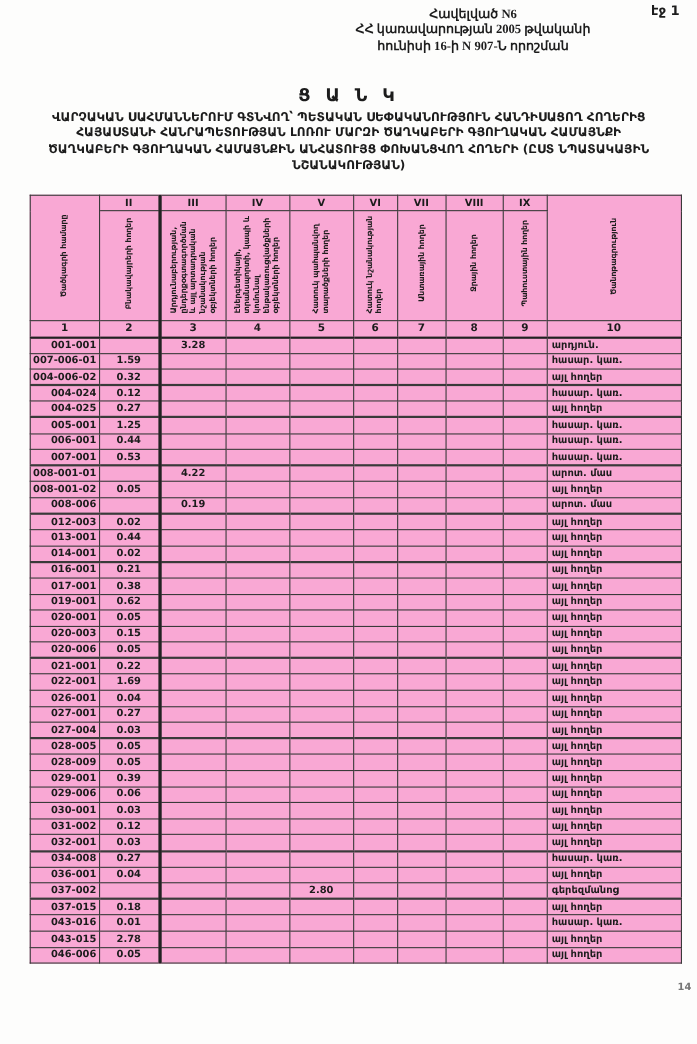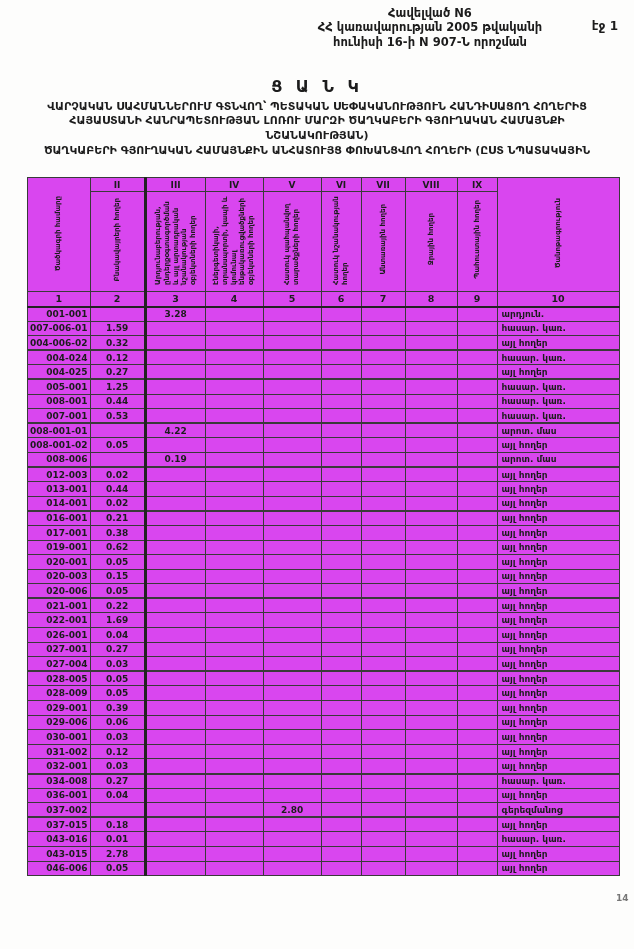--- a/index.html
+++ b/index.html
@@ -9,36 +9,36 @@
     width: 634px; height: 949px;
     margin: 0 auto;
     background: #fdfdfc;
     overflow: hidden;
     font-family: "DejaVu Sans", sans-serif;
     color: #1c1c1c;
     font-weight: bold;
   }
   .page-label {
     position: absolute; top: 3px; right: 16px;
-    font-size: 12px; font-weight: bold; margin-top: 16px;
+    font-size: 12px; font-weight: bold;
   }
   .doc-header {
     position: absolute; top: 6px; left: 230px; width: 400px;
-    text-align: center; font-size: 11.5px; line-height: 1.25;
+    text-align: center; font-size: 11.5px; line-height: 1.25; font-family: Liberation Serif, serif;
   }
   .doc-title-block {
     position: absolute; top: 76px; left: 10px; width: 614px;
     text-align: center; font-size: 11px; line-height: 1.35;
   }
   .doc-title-main { font-size: 16px; letter-spacing: 4px; margin-bottom: 2px; }
   table.land-table {
     position: absolute; top: 177px; left: 27px;
     border-collapse: collapse;
     table-layout: fixed;
-    background: #d946ef;
+    background: #f9a8d4;
   }
   table.land-table th, table.land-table td {
     border: 1px solid #3a3a3a;
     font-weight: bold;
     overflow: hidden;
   }
   tr.romans th { height: 14px; font-size: 9px; text-align: center; font-weight: bold; }
   tr.rot th { height: 97px; vertical-align: middle; text-align: center; padding: 2px 0; }
   .vert-text {
     writing-mode: vertical-rl;
@@ -80,22 +80,22 @@
   <div class="doc-header">
     <div>Հավելված N6</div>
     <div>ՀՀ կառավարության 2005 թվականի</div>
     <div>հունիսի 16-ի N 907-Ն որոշման</div>
   </div>
 
   <div class="doc-title-block">
     <div class="doc-title-main">Ց Ա Ն Կ</div>
     <div>ՎԱՐՉԱԿԱՆ ՍԱՀՄԱՆՆԵՐՈՒՄ ԳՏՆՎՈՂ՝ ՊԵՏԱԿԱՆ ՍԵՓԱԿԱՆՈՒԹՅՈՒՆ ՀԱՆԴԻՍԱՑՈՂ ՀՈՂԵՐԻՑ</div>
     <div>ՀԱՅԱՍՏԱՆԻ ՀԱՆՐԱՊԵՏՈՒԹՅԱՆ ԼՈՌՈՒ ՄԱՐԶԻ ԾԱՂԿԱԲԵՐԻ ԳՅՈՒՂԱԿԱՆ ՀԱՄԱՅՆՔԻ</div>
+    <div>ԾԱՂԿԱԲԵՐԻ ԳՅՈՒՂԱԿԱՆ ՀԱՄԱՅՆՔԻՆ ԱՆՀԱՏՈՒՅՑ ՓՈԽԱՆՑՎՈՂ ՀՈՂԵՐԻ (ԸՍՏ ՆՊԱՏԱԿԱՅԻՆ</div>
     <div>ՆՇԱՆԱԿՈՒԹՅԱՆ)</div>
-    <div>ԾԱՂԿԱԲԵՐԻ ԳՅՈՒՂԱԿԱՆ ՀԱՄԱՅՆՔԻՆ ԱՆՀԱՏՈՒՅՑ ՓՈԽԱՆՑՎՈՂ ՀՈՂԵՐԻ (ԸՍՏ ՆՊԱՏԱԿԱՅԻՆ</div>
   </div>
 
   <table class="land-table">
     <colgroup>
       <col style="width:61px">
       <col class="c2-thick" style="width:55px">
       <col style="width:60px">
       <col style="width:58px">
       <col style="width:58px">
       <col style="width:40px">
@@ -219,21 +219,21 @@
           <td class="val"></td>
           <td class="val"></td>
           <td class="val"></td>
           <td class="val"></td>
           <td class="val"></td>
           <td class="val"></td>
           <td class="val"></td>
           <td class="note">հասար. կառ.</td>
         </tr>
         <tr>
-          <td class="code">008-001</td>
+          <td class="code">006-001</td>
           <td class="val">0.44</td>
           <td class="val"></td>
           <td class="val"></td>
           <td class="val"></td>
           <td class="val"></td>
           <td class="val"></td>
           <td class="val"></td>
           <td class="val"></td>
           <td class="note">հասար. կառ.</td>
         </tr>

